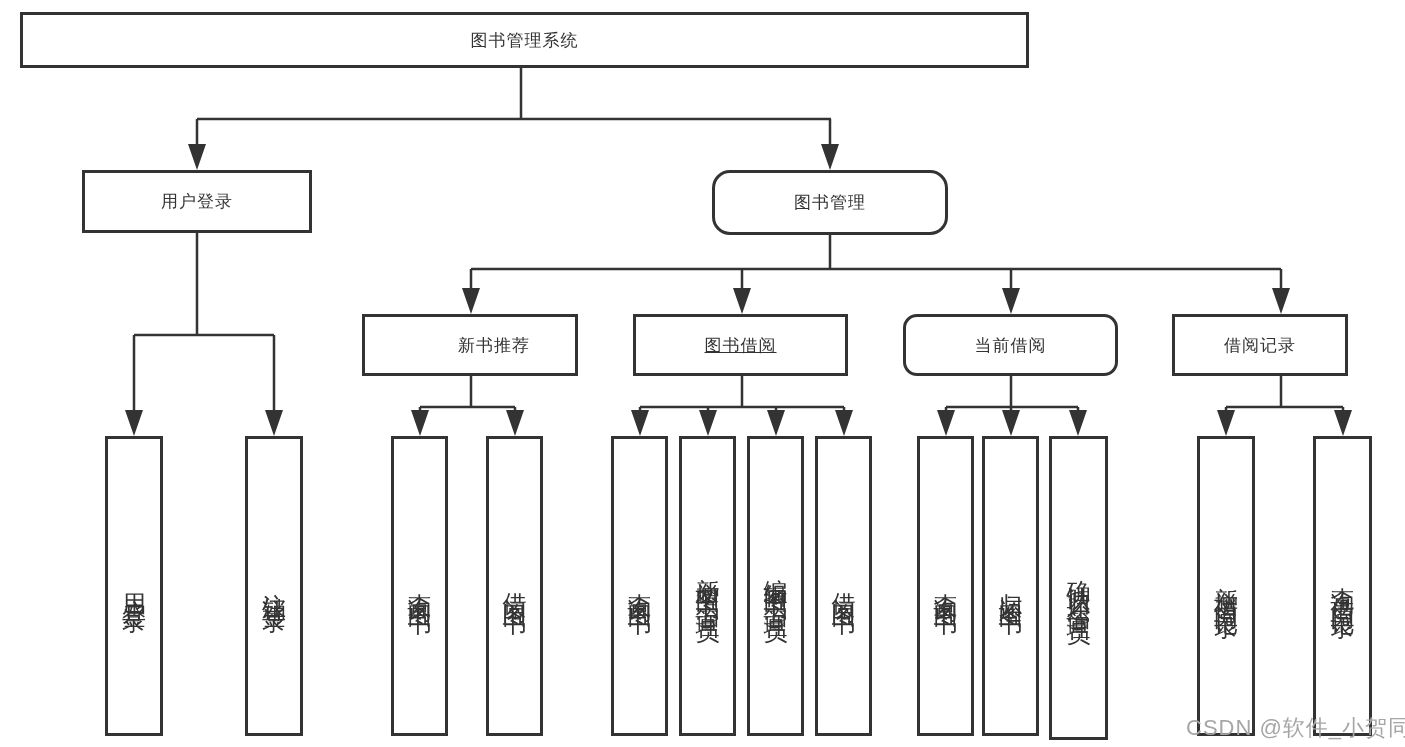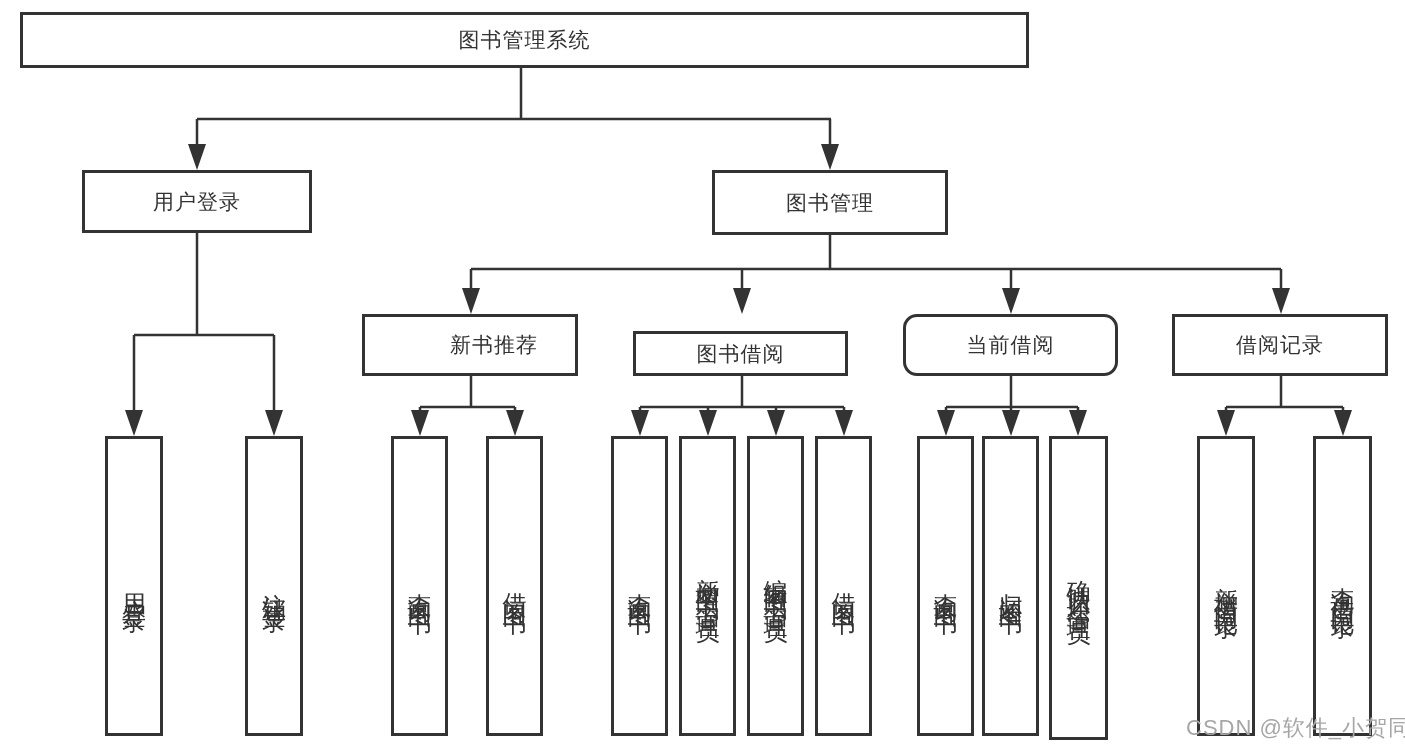--- a/index.html
+++ b/index.html
@@ -16,21 +16,21 @@
     font-family:"Liberation Sans","DejaVu Sans",sans-serif;
     overflow:hidden;
   }
   #connectors{position:absolute;left:0;top:0;width:1405px;height:747px;}
   .hbox{
     position:absolute;
     box-sizing:border-box;
     border:3px solid var(--line);
     background:var(--bg);
     display:flex;align-items:center;justify-content:center;
-    font-size:21px;color:var(--text);
+    font-size:17px;color:var(--text);
     letter-spacing:1px;
     white-space:nowrap;
   }
   .vbox{
     position:absolute;
     box-sizing:border-box;
     border:3px solid var(--line);
     background:var(--bg);
     display:flex;align-items:center;justify-content:center;
   }
@@ -90,26 +90,26 @@
       M937 410 H955 L946 436 Z
       M1002 410 H1020 L1011 436 Z
       M1069 410 H1087 L1078 436 Z
       M1217 410 H1235 L1226 436 Z
       M1334 410 H1352 L1343 436 Z"></path>
   </svg>
 
   <div class="hbox" style="left:20px;top:12px;width:1009px;height:56px;">图书管理系统</div>
 
   <div class="hbox" style="left:82px;top:170px;width:230px;height:63px;">用户登录</div>
-  <div class="hbox" style="left:712px;top:170px;width:236px;height:65px;">图书管理</div>
+  <div class="hbox" style="left:712px;top:170px;width:236px;height:65px;border-radius:18px;">图书管理</div>
 
   <div class="hbox" style="left:362px;top:314px;width:216px;height:62px;padding-left:48px;">新书推荐</div>
-  <div class="hbox" style="left:633px;top:331px;width:215px;height:45px;">图书借阅</div>
+  <div class="hbox" style="left:633px;top:314px;width:215px;height:62px;text-decoration:underline;">图书借阅</div>
   <div class="hbox" style="left:903px;top:314px;width:215px;height:62px;border-radius:14px;">当前借阅</div>
-  <div class="hbox" style="left:1172px;top:314px;width:216px;height:62px;text-align:center;">借阅记录</div>
+  <div class="hbox" style="left:1172px;top:314px;width:176px;height:62px;text-align:center;">借阅记录</div>
 
   <div class="vbox" style="left:105px;top:436px;width:58px;height:300px;">
     <span class="vtext">用户登录</span>
   </div>
   <div class="vbox" style="left:245px;top:436px;width:58px;height:300px;">
     <span class="vtext">注销登录</span>
   </div>
 
   <div class="vbox" style="left:391px;top:436px;width:57px;height:300px;">
     <span class="vtext">查询图书</span>

